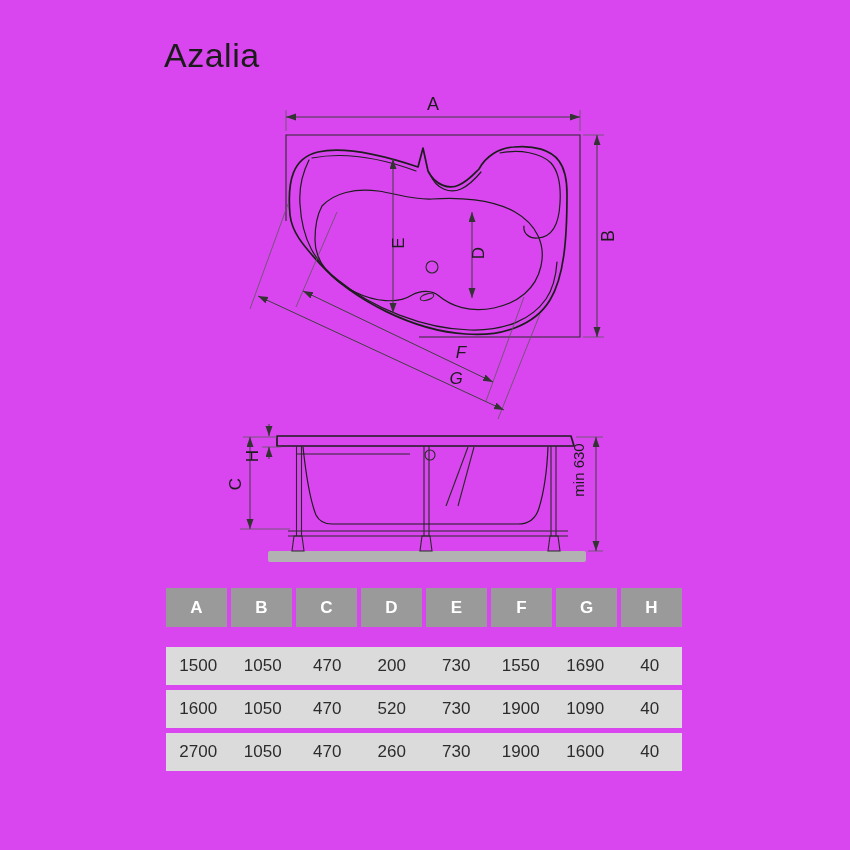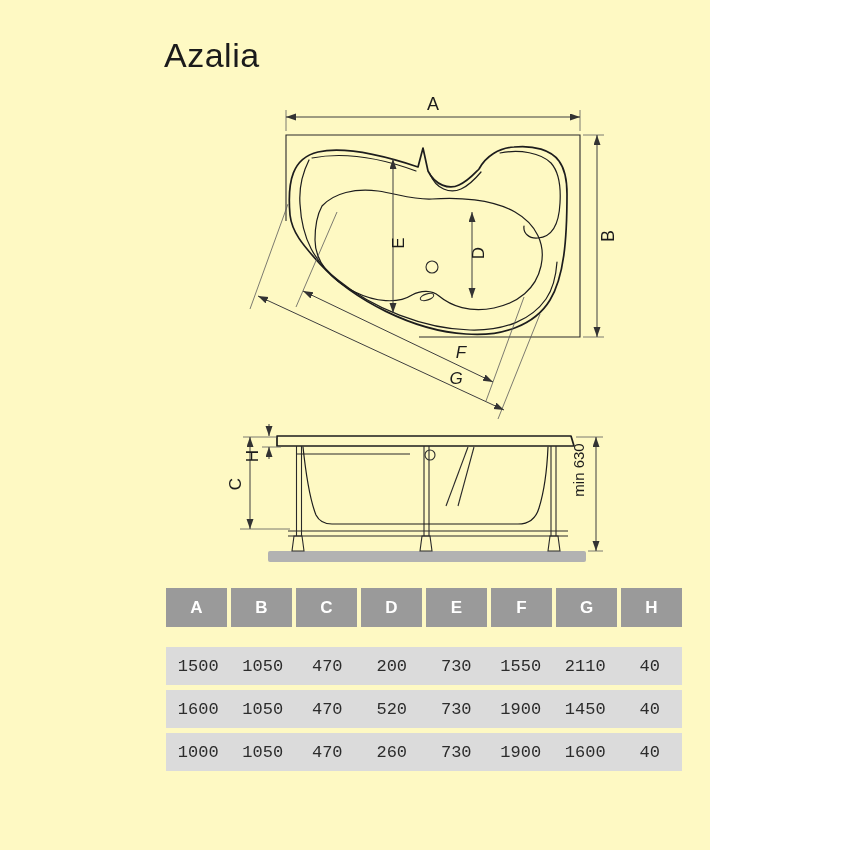--- a/index.html
+++ b/index.html
@@ -1,35 +1,35 @@
 <!DOCTYPE html>
 <html><head>
 <meta charset="utf-8">
 <style>
   html,body{margin:0;padding:0;background:#fff;}
-  .page{position:relative;width:710px;height:850px;background:#fef9c3;overflow:hidden;
+  .page{position:relative;width:850px;height:850px;background:#d946ef;overflow:hidden;
         font-family:"Liberation Sans",sans-serif;}
   .title{position:absolute;left:164px;top:36px;font-size:34px;font-weight:400;
          color:#1b1b1b;letter-spacing:.5px;}
   svg.drawing{position:absolute;left:0;top:0;}
   svg text{font-family:"Liberation Sans",sans-serif;fill:#1c1c1c;}
   .outline{stroke:#1d1d1d;stroke-width:1.7;fill:none;stroke-linejoin:round;stroke-linecap:round;}
   .mid{stroke:#1d1d1d;stroke-width:1.2;fill:none;stroke-linejoin:round;stroke-linecap:round;}
   .thin{stroke:#2a2a2a;stroke-width:1.1;fill:none;}
   .dim{stroke:#3f3f3f;stroke-width:1;fill:none;}
   .ext{stroke:#5a5a5a;stroke-width:.8;fill:none;}
   .lbl{font-size:17px;}
   .lbl-big{font-size:18px;}
   .lbl-it{font-size:17px;font-style:italic;}
   .lbl-min{font-size:15px;}
   .spec{position:absolute;left:166px;top:588px;width:516px;}
   .thead{display:grid;grid-template-columns:repeat(8,1fr);gap:4px;height:39px;}
   .th{background:#9a9a9a;color:#ffffff;font-weight:700;font-size:17px;
       display:flex;align-items:center;justify-content:center;}
-  .trow{display:grid;grid-template-columns:repeat(8,1fr);height:38px;background:#dbdbdb;margin-top:5px;font-family:Liberation Mono, monospace;}
+  .trow{display:grid;grid-template-columns:repeat(8,1fr);height:38px;background:#dbdbdb;margin-top:5px;}
   .trow.first{margin-top:20px;}
   .td{display:flex;align-items:center;justify-content:center;font-size:17px;color:#2c2c2c;}
 </style>
 </head>
 <body>
 
 <div class="page">
 
   <div class="title">Azalia</div>
 
@@ -199,37 +199,37 @@
       <div class="th">H</div>
     </div>
 
     <div class="trow first">
       <div class="td">1500</div>
       <div class="td">1050</div>
       <div class="td">470</div>
       <div class="td">200</div>
       <div class="td">730</div>
       <div class="td">1550</div>
-      <div class="td">2110</div>
+      <div class="td">1690</div>
       <div class="td">40</div>
     </div>
 
     <div class="trow">
       <div class="td">1600</div>
       <div class="td">1050</div>
       <div class="td">470</div>
       <div class="td">520</div>
       <div class="td">730</div>
       <div class="td">1900</div>
-      <div class="td">1450</div>
+      <div class="td">1090</div>
       <div class="td">40</div>
     </div>
 
     <div class="trow">
-      <div class="td">1000</div>
+      <div class="td">2700</div>
       <div class="td">1050</div>
       <div class="td">470</div>
       <div class="td">260</div>
       <div class="td">730</div>
       <div class="td">1900</div>
       <div class="td">1600</div>
       <div class="td">40</div>
     </div>
   </div>
 

